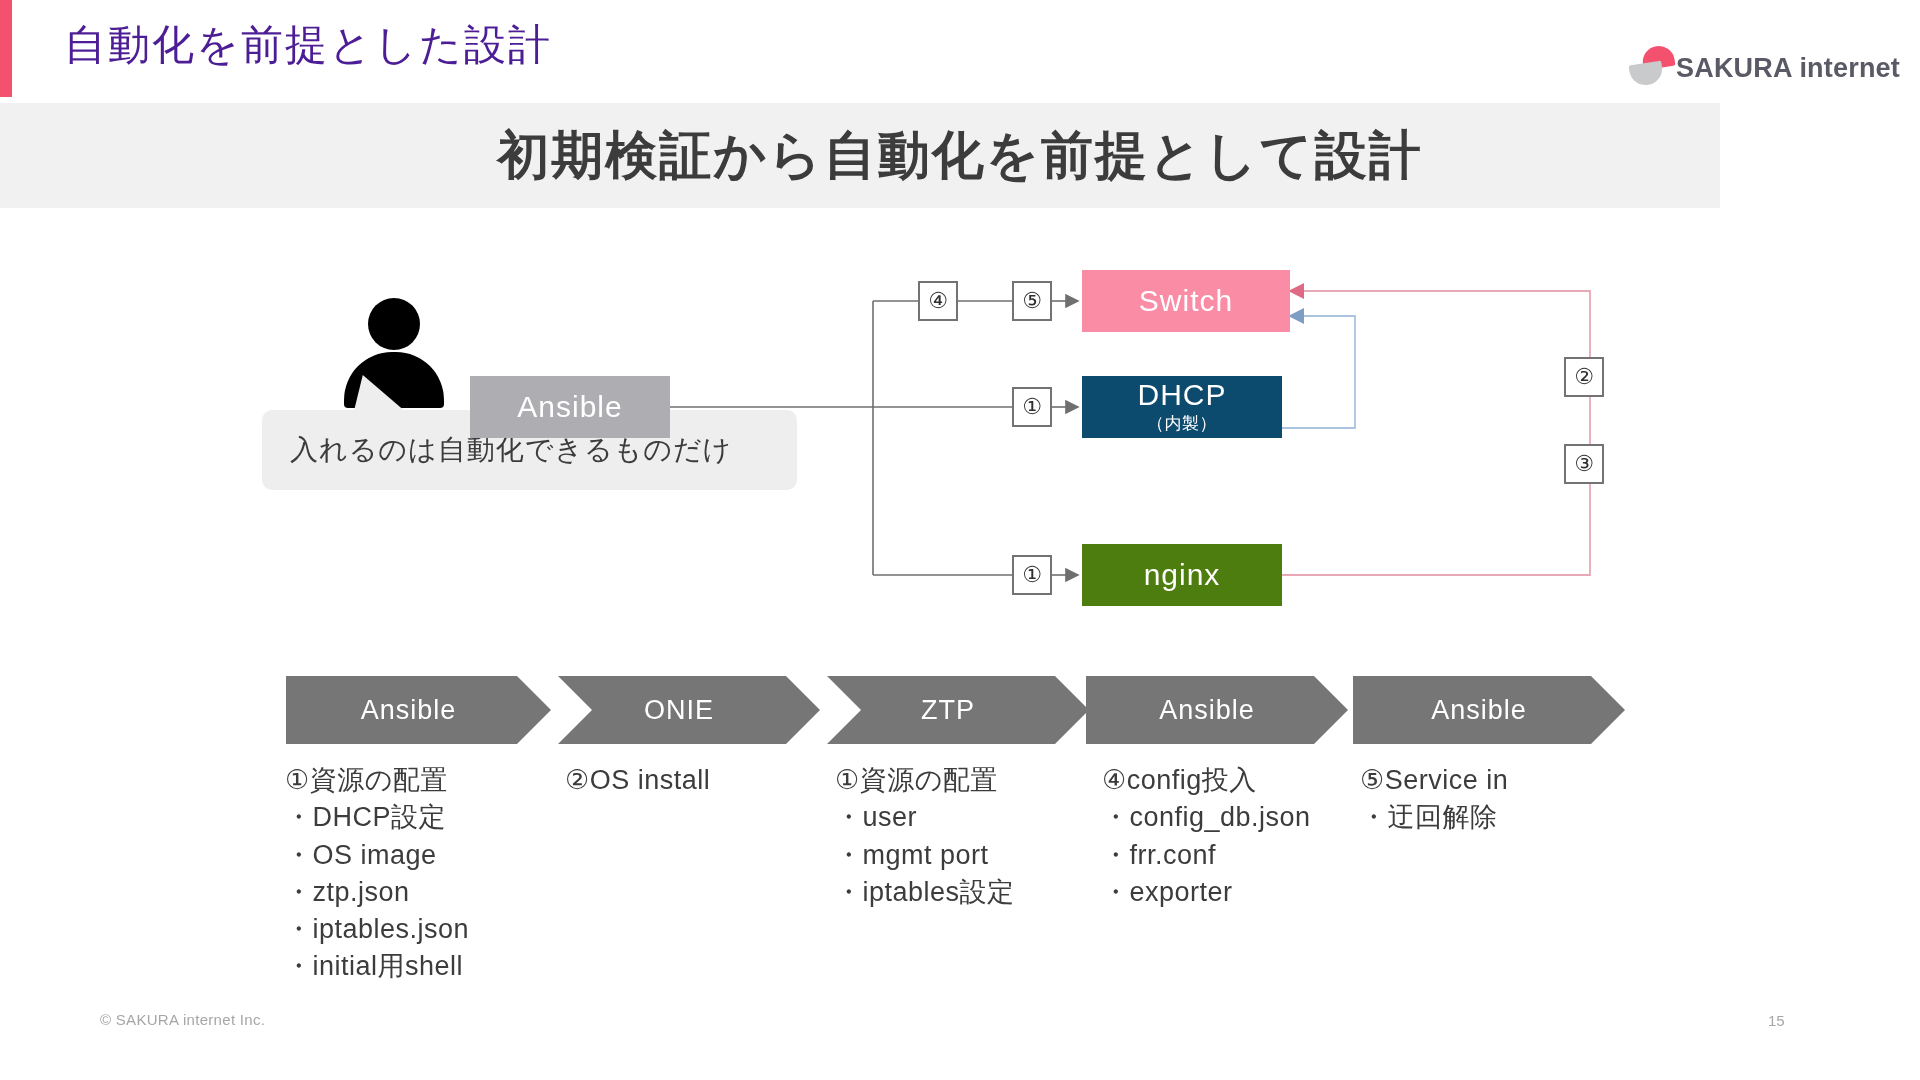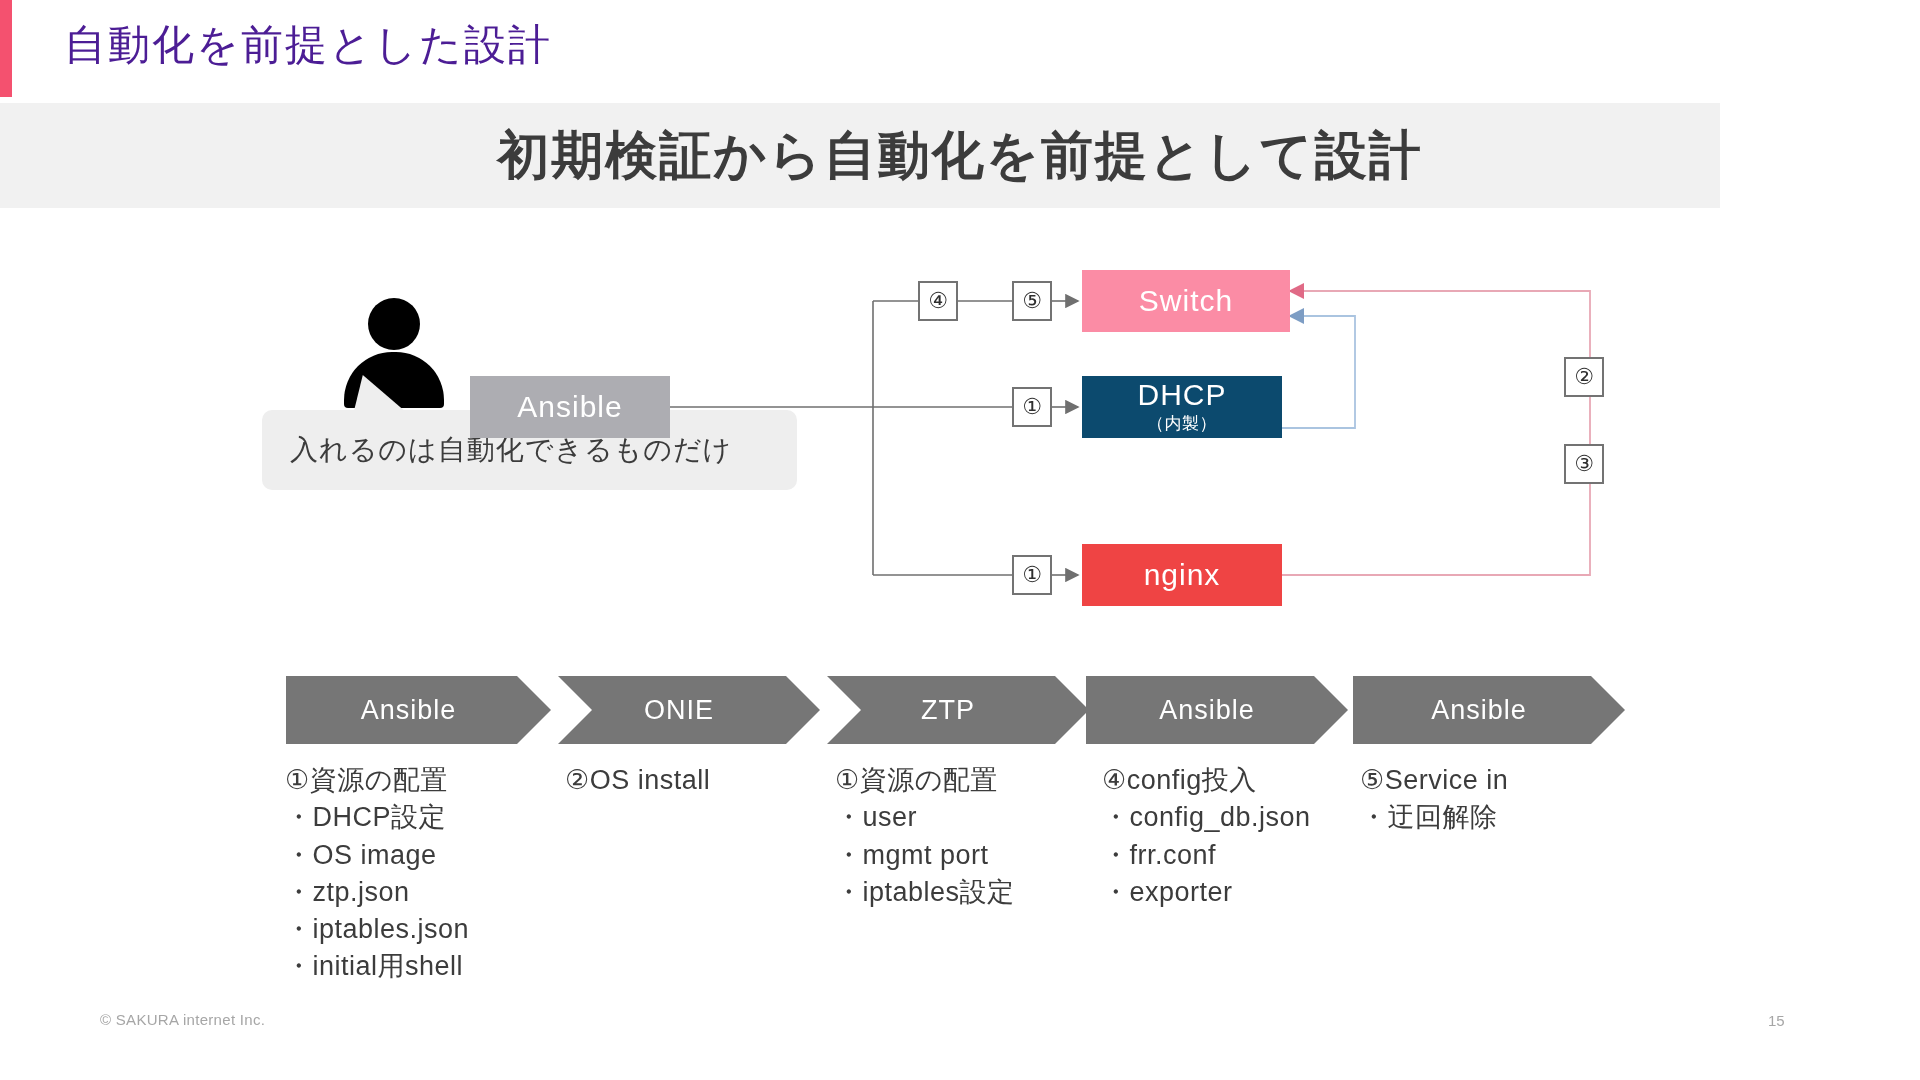--- a/index.html
+++ b/index.html
@@ -49,21 +49,21 @@
   .node{
     position:absolute;display:flex;flex-direction:column;
     align-items:center;justify-content:center;
     color:#ffffff;box-sizing:border-box;
   }
   .node-main{font-size:30px;font-weight:400;letter-spacing:1px;line-height:1.05;}
   .node-sub{font-size:17px;font-weight:400;letter-spacing:.5px;margin-top:2px;}
 
   .node-switch{left:1082px;top:62px;width:208px;height:62px;background:#fb8ca5;}
   .node-dhcp{left:1082px;top:168px;width:200px;height:62px;background:#0c4a6e;}
-  .node-nginx{left:1082px;top:336px;width:200px;height:62px;background:#ef4444;}
+  .node-nginx{left:1082px;top:336px;width:200px;height:62px;background:#4d7c0f;}
   .node-ansible{left:470px;top:168px;width:200px;height:62px;background:#adadb2;}
 
   .stepbox{
     position:absolute;width:40px;height:40px;
     border:2.5px solid #737373;background:#ffffff;
     display:flex;align-items:center;justify-content:center;
     font-size:22px;color:#2f2f2f;box-sizing:border-box;
   }
   .sb-4{left:918px;top:73px;}
   .sb-5{left:1012px;top:73px;}
@@ -110,20 +110,27 @@
   
   .footer-copy{position:absolute;left:100px;top:1011px;font-size:15px;color:#a6a6a6;letter-spacing:.3px;}
   .footer-page{position:absolute;left:1768px;top:1012px;font-size:15px;color:#a6a6a6;}
 </style>
 </head>
 <body>
 
 <div class="header">
   <div class="header-accent"></div>
   <div class="header-title">自動化を前提とした設計</div>
+  <div class="logo">
+    <div class="logo-mark">
+      <div class="logo-petal-pink"></div>
+      <div class="logo-petal-gray"></div>
+    </div>
+    <div class="logo-text">SAKURA internet</div>
+  </div>
 </div>
 
 <div class="band">
   <div class="band-title">初期検証から自動化を前提として設計</div>
 </div>
 
 <div class="stage">
 
   <svg viewBox="0 0 1920 430">
     <defs>

